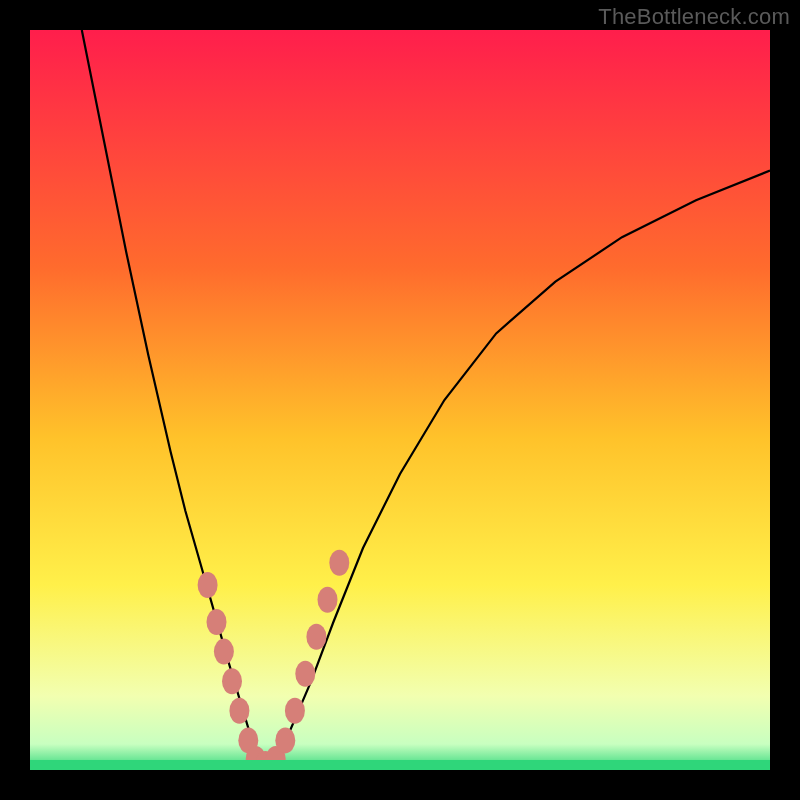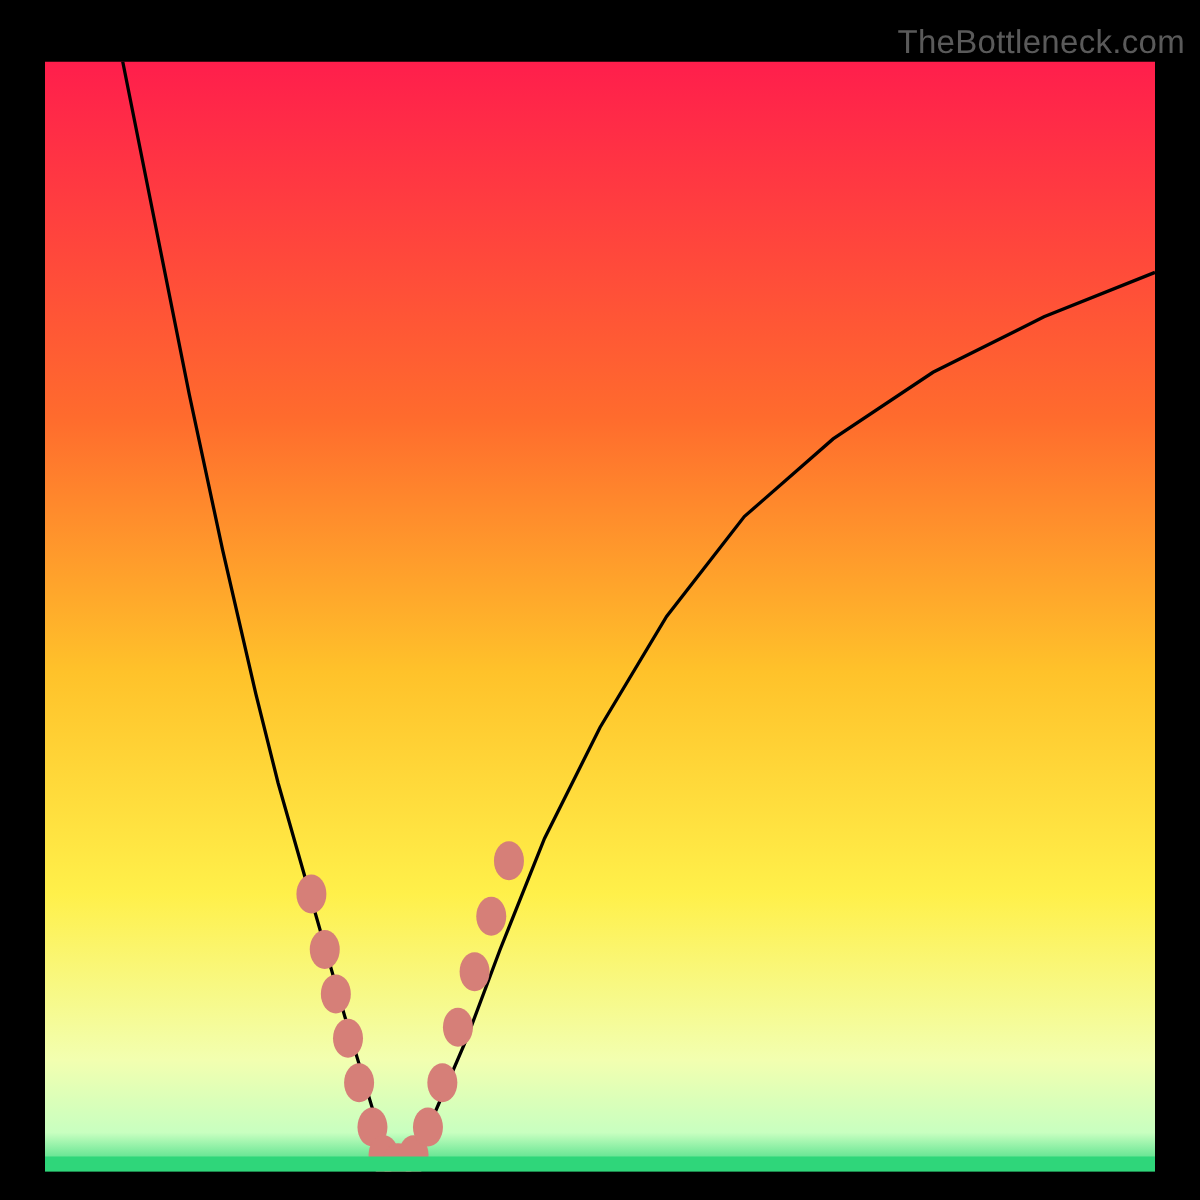--- a/index.html
+++ b/index.html
@@ -9,21 +9,20 @@
     height: 800px;
     background: #000;
     font-family: Arial, Helvetica, sans-serif;
     overflow: hidden;
   }
   .frame {
     position: relative;
     width: 800px;
     height: 684px;
     background: #000;
-    margin-top: 11px;
   }
   .watermark {
     position: absolute;
     top: 4px;
     right: 10px;
     color: #5a5a5a;
     font-size: 22px;
     font-weight: 500;
     letter-spacing: 0.2px;
     user-select: none;

